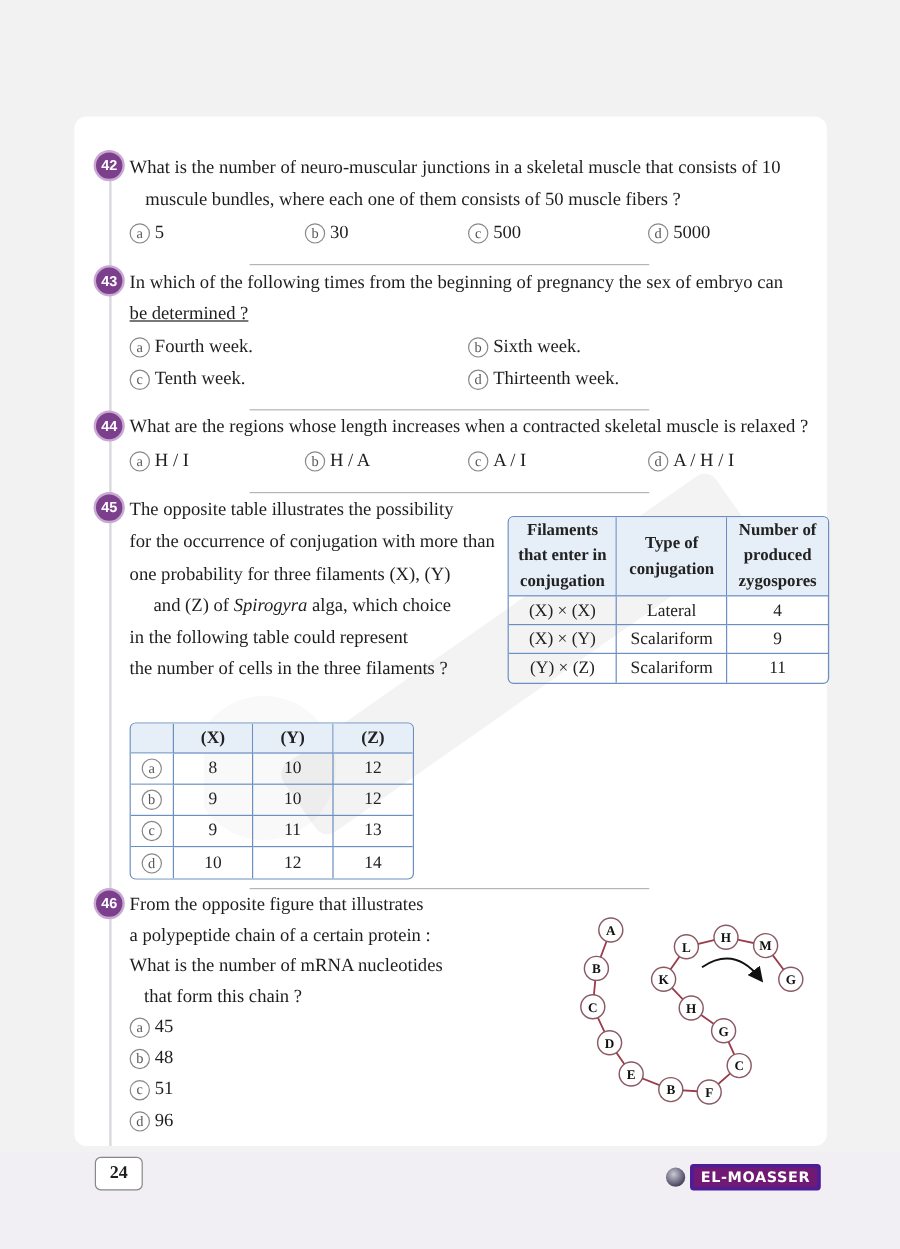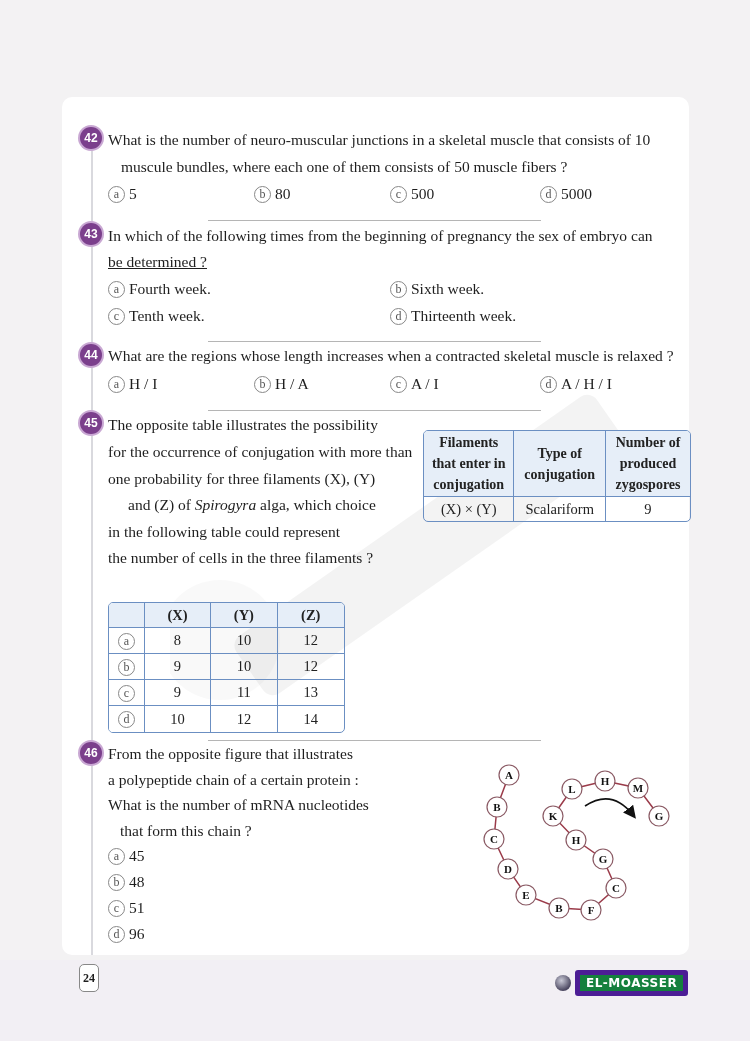--- a/index.html
+++ b/index.html
@@ -54,36 +54,36 @@
     .t1 tr > *:last-child, .t2 tr > *:last-child { border-right: none; }
     .t1 tr:last-child td, .t2 tr:last-child td { border-bottom: none; }
     .t2 {
       position: absolute; left: 108px; top: 602px; width: 237px;
       border: 1px solid #6b8fc2; border-radius: 5px; overflow: hidden;
     }
     .t2 th { background: #e6eef8; font-weight: bold; height: 25px; }
     .t2 td { height: 26px; }
     .t2 td:first-child { background: #ffffff; }
     .pagenum {
-      position: absolute; left: 79px; top: 964px; width: 20px; height: 28px;
+      position: absolute; left: 79px; top: 964px; width: 40px; height: 28px;
       border: 1px solid #888; border-radius: 5px; background: #fff;
-      font-weight: bold; font-size: 12px; line-height: 26px; text-align: center;
+      font-weight: bold; font-size: 15px; line-height: 26px; text-align: center;
     }
     .brand {
       position: absolute; left: 555px; top: 970px; display: flex; align-items: center;
     }
     .brand-globe {
       width: 16px; height: 16px; border-radius: 50%;
       background: radial-gradient(circle at 40% 35%, #c9c9d6, #4b4760 70%);
       margin-right: 4px;
     }
     .brand-text {
-      background: #15803d; color: #fff; font-family: "DejaVu Sans", sans-serif;
+      background: #701a75; color: #fff; font-family: "DejaVu Sans", sans-serif;
       font-size: 12px; font-weight: bold; letter-spacing: 0.5px; padding: 1px 6px; border-radius: 3px;
-      border: 5px solid #4c1d95;
+      border: 3px solid #4c1d95;
     }
     .fig { position: absolute; left: 470px; top: 755px; }
   </style>
 </head>
 <body>
 
 <div class="page-bottom"></div>
 <div class="card"></div>
 <div class="margin-line"></div>
 
@@ -96,21 +96,21 @@
 
 <div class="badge" style="left:80px;top:127px;">42</div>
 <div class="qtext" style="left:108px;top:127px;">What is the number of neuro-muscular junctions in a skeletal muscle that consists of 10</div>
 <div class="qtext" style="left:108px;top:154px;margin-left:13px;">muscule bundles, where each one of them consists of 50 muscle fibers ?</div>
 <div class="opt" style="left:108px;top:184px;">
     <span class="letter">a</span>
     <span>5</span>
   </div>
 <div class="opt" style="left:254px;top:184px;">
     <span class="letter">b</span>
-    <span>80</span>
+    <span>30</span>
   </div>
 <div class="opt" style="left:390px;top:184px;">
     <span class="letter">c</span>
     <span>500</span>
   </div>
 <div class="opt" style="left:540px;top:184px;">
     <span class="letter">d</span>
     <span>5000</span>
   </div>
 
@@ -170,23 +170,33 @@
 <table class="t1">
   <thead>
     <tr>
       <th style="width:84px;">Filaments that enter in conjugation</th>
       <th style="width:85px;">Type of conjugation</th>
       <th style="width:78px;">Number of produced zygospores</th>
     </tr>
   </thead>
   <tbody>
     <tr>
+      <td>(X) × (X)</td>
+      <td>Lateral</td>
+      <td>4</td>
+    </tr>
+    <tr>
       <td>(X) × (Y)</td>
       <td>Scalariform</td>
       <td>9</td>
+    </tr>
+    <tr>
+      <td>(Y) × (Z)</td>
+      <td>Scalariform</td>
+      <td>11</td>
     </tr>
   </tbody>
 </table>
 
 <table class="t2">
   <thead>
     <tr>
       <th style="width:36px;"></th>
       <th style="width:67px;">(X)</th>
       <th style="width:67px;">(Y)</th>

